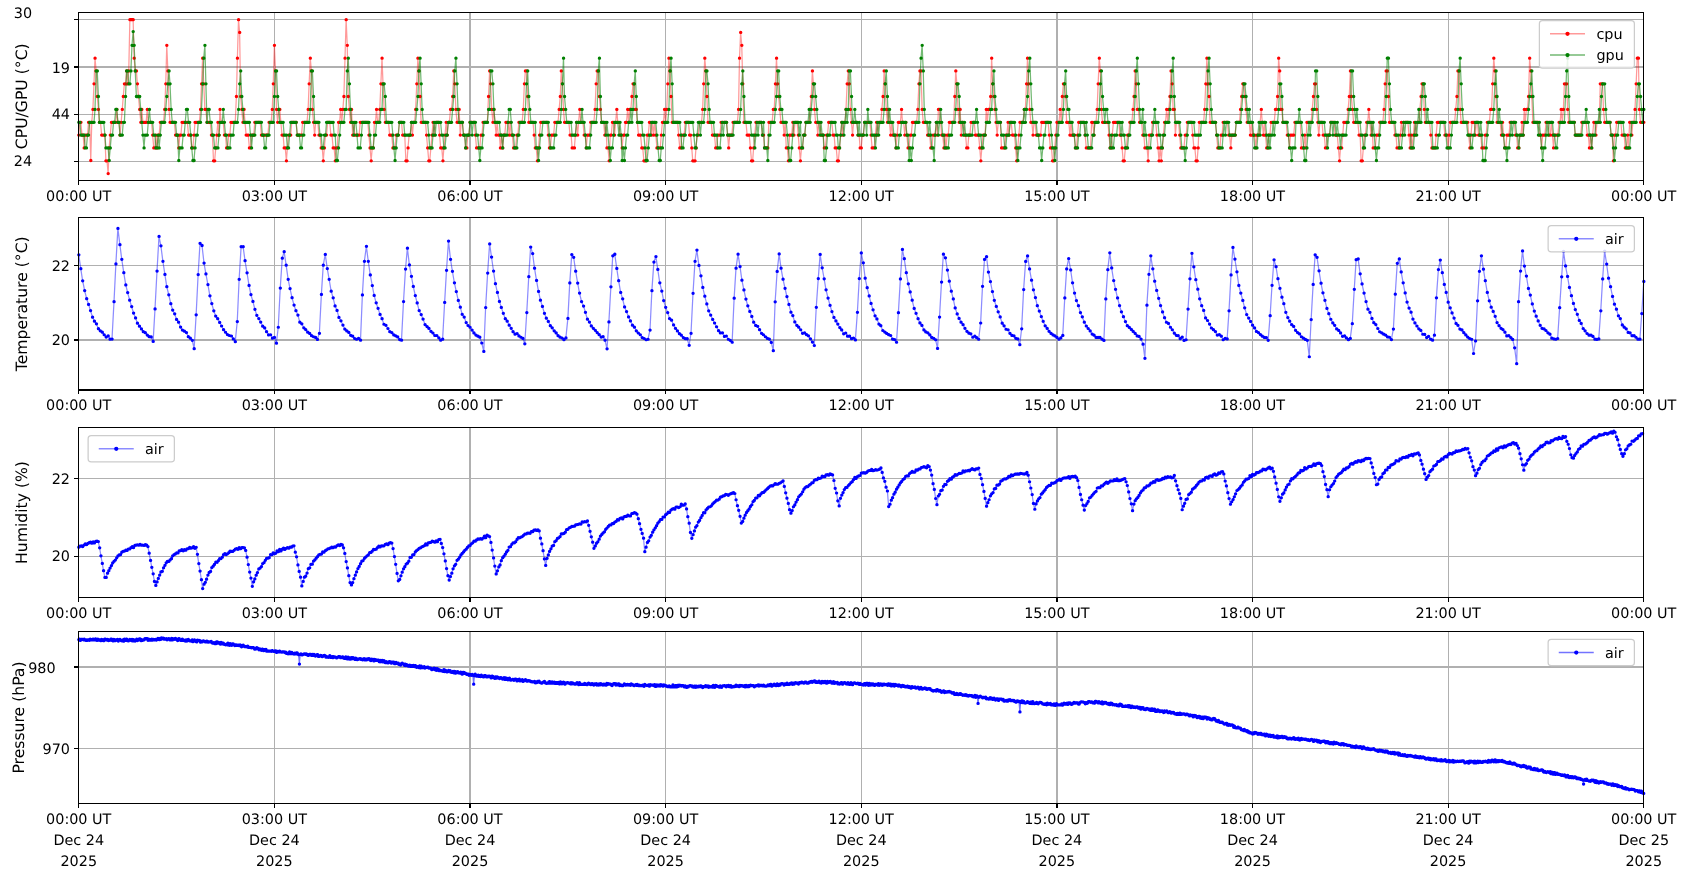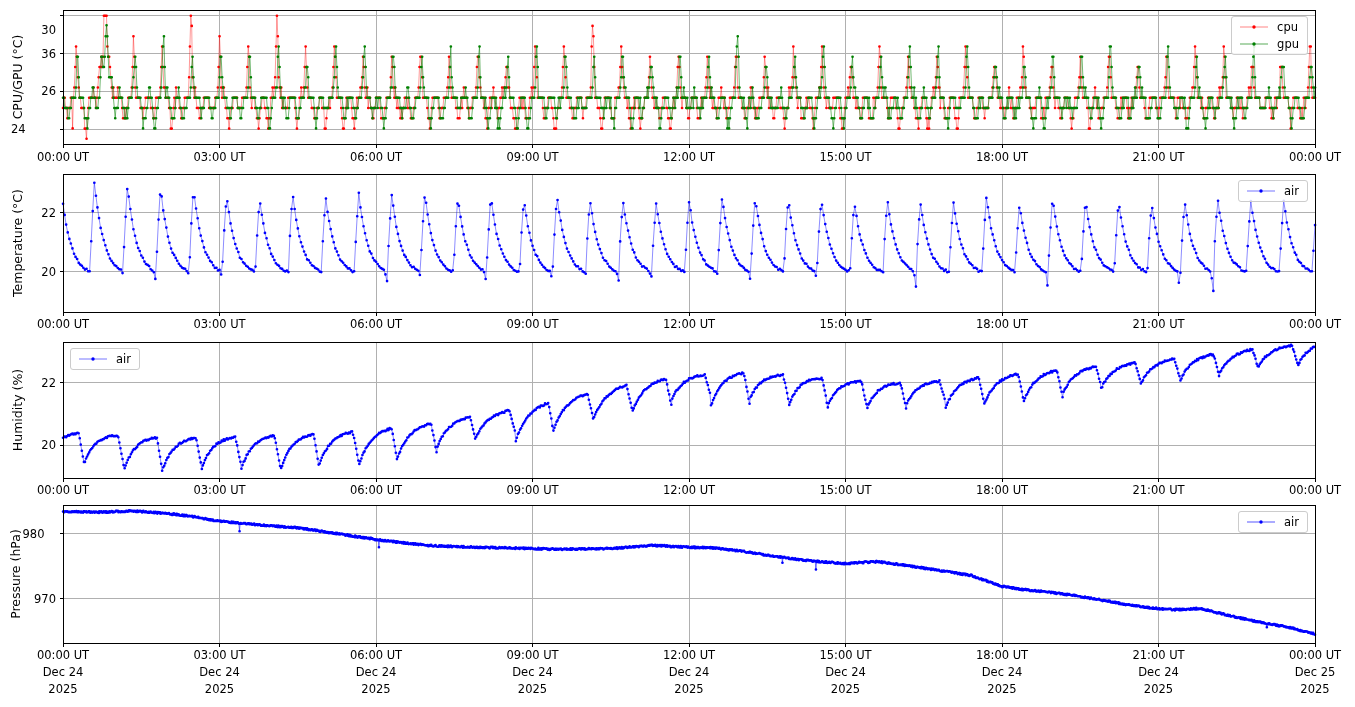--- a/index.html
+++ b/index.html
@@ -165,23 +165,23 @@
 <div class="tick-label" style="left: 3px; width: 120px; text-align: center; top: 149.5px;">00:00 UT</div>
     <div class="tick-label" style="left: 159.5px; width: 120px; text-align: center; top: 149.5px;">03:00 UT</div>
     <div class="tick-label" style="left: 316px; width: 120px; text-align: center; top: 149.5px;">06:00 UT</div>
     <div class="tick-label" style="left: 472.5px; width: 120px; text-align: center; top: 149.5px;">09:00 UT</div>
     <div class="tick-label" style="left: 629px; width: 120px; text-align: center; top: 149.5px;">12:00 UT</div>
     <div class="tick-label" style="left: 785.5px; width: 120px; text-align: center; top: 149.5px;">15:00 UT</div>
     <div class="tick-label" style="left: 942px; width: 120px; text-align: center; top: 149.5px;">18:00 UT</div>
     <div class="tick-label" style="left: 1098.5px; width: 120px; text-align: center; top: 149.5px;">21:00 UT</div>
     <div class="tick-label" style="left: 1255px; width: 120px; text-align: center; top: 149.5px;">00:00 UT</div>
     <div class="tick-label" style="left: 11px; width: 45px; top: 122.345px;">24</div>
-    <div class="tick-label" style="left: 11px; width: 45px; text-align: right; top: 84.4577px;">26</div>
-    <div class="tick-label" style="left: 11px; width: 45px; text-align: right; top: 46.5704px;">36</div>
-    <div class="tick-label" style="left: 11px; width: 45px; text-align: right; top: 23px;">30</div>
+    <div class="tick-label" style="left: 11px; width: 45px; text-align: right; top: 84.4577px;">44</div>
+    <div class="tick-label" style="left: 11px; width: 45px; text-align: right; top: 46.5704px;">19</div>
+    <div class="tick-label" style="left: 11px; width: 45px; top: 3px;">30</div>
     <div class="legend" style="right: 47px; top: 16px;">
       <div class="legend-entry">
         <svg width="30" height="10">
           <line x1="1" y1="5" x2="29" y2="5" stroke="rgba(255,0,0,0.4)" stroke-width="1.2"></line>
           <circle cx="15" cy="5" r="1.7" fill="#ff0000"></circle>
         </svg>
         <span>cpu</span>
       </div>
       <div class="legend-entry">
         <svg width="30" height="10">

